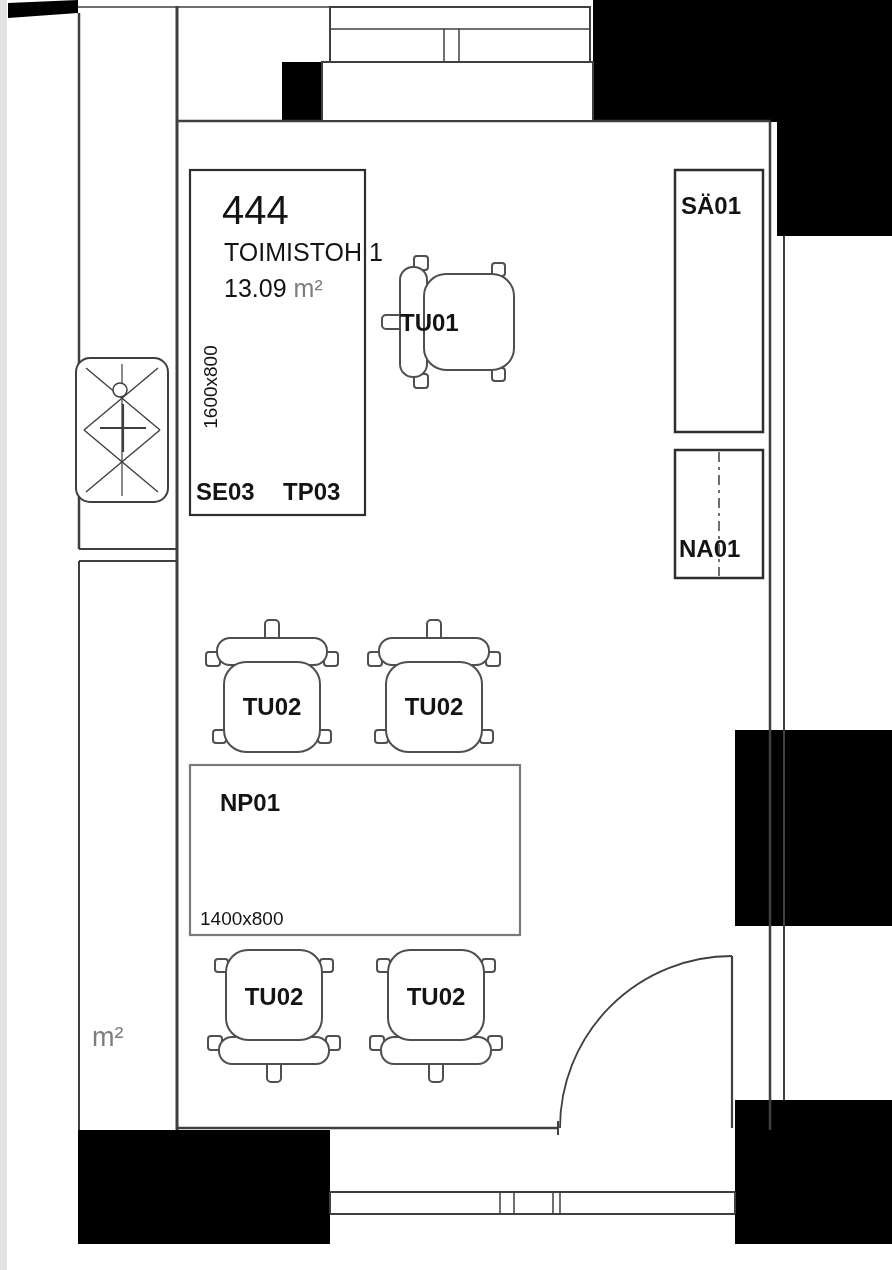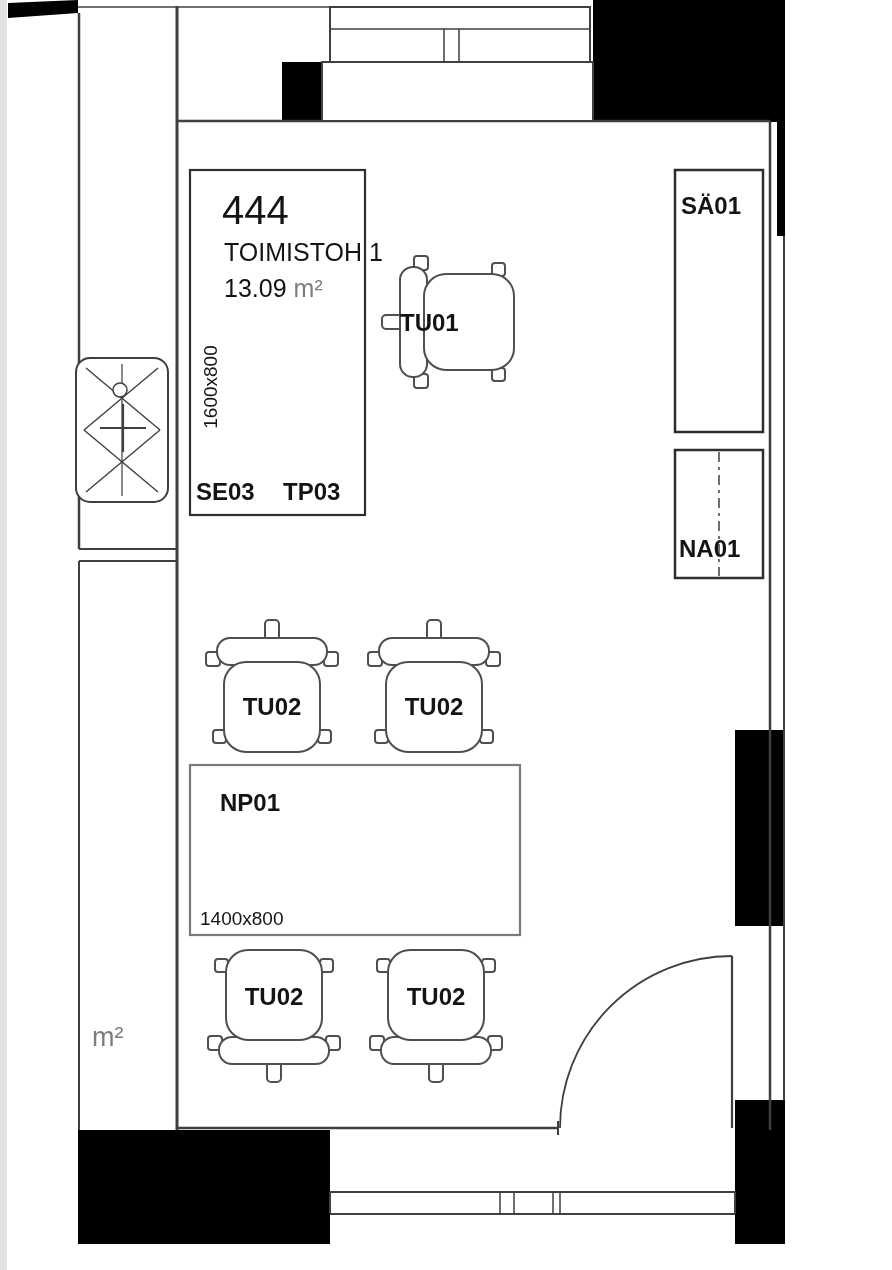--- a/index.html
+++ b/index.html
@@ -1,18 +1,18 @@
 <!DOCTYPE html>
 <html><head>
 <meta charset="utf-8">
 <style>
   html, body { margin: 0; padding: 0; background: #ffffff; }
   .stage {
     position: relative;
-    width: 785px;
+    width: 892px;
     height: 1270px;
     background: #ffffff;
     overflow: hidden;
     font-family: "Liberation Sans", sans-serif;
   }
   svg { display: block; }
   text {
     font-family: "Liberation Sans", sans-serif;
     fill: #141414;
   }

